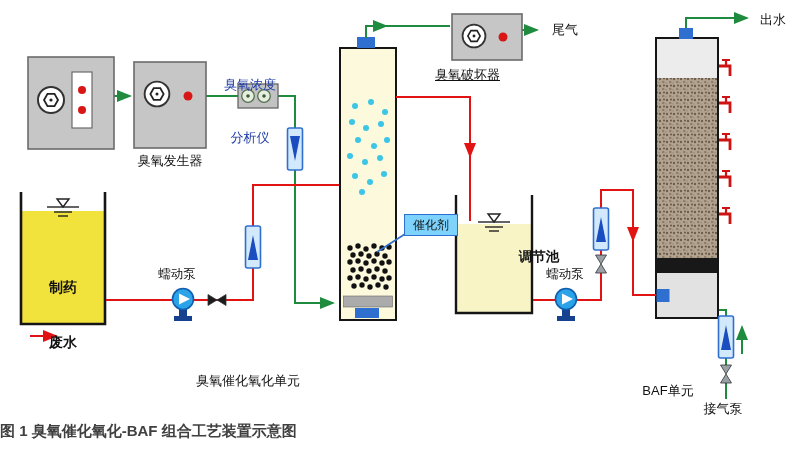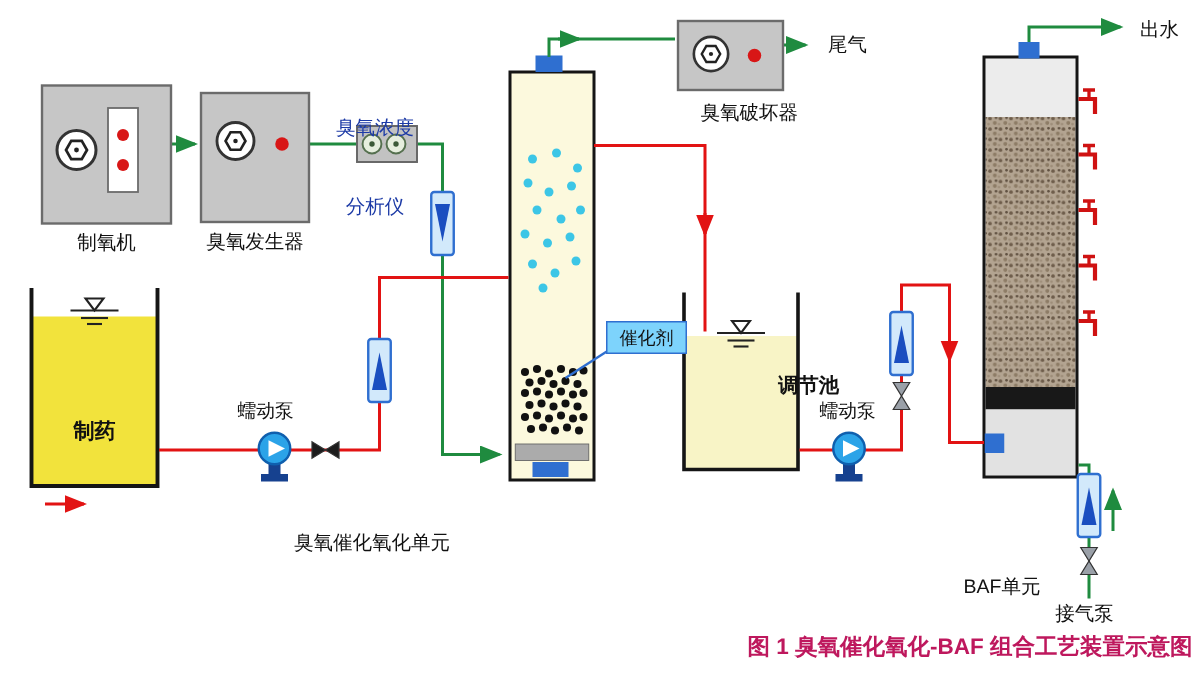--- a/index.html
+++ b/index.html
@@ -5,22 +5,22 @@
   html,body{margin:0;padding:0;background:#fff;}
   #stage{position:relative;width:795px;height:452px;background:#fff;overflow:hidden;
          font-family:"Liberation Sans", sans-serif;}
   #stage svg{position:absolute;left:0;top:0;}
   .lbl{position:absolute;font-size:13px;line-height:17px;text-align:center;color:#111;white-space:nowrap;}
   .lbl .ln{display:block;margin-top:36px;}
   .blue{color:#1c3aa6;}
   .bold{font-weight:bold;}
   .callout{position:absolute;left:404px;top:214px;width:52px;height:20px;border:1.6px solid #2f6fd0;
            background:#7dd3fc;font-size:12px;line-height:20px;text-align:center;color:#111;}
-  .caption{position:absolute;left:0;top:422px;width:795px;text-align:right;
-           font-size:15px;font-weight:bold;color:#be185d;}
+  .caption{position:absolute;left:0;top:422px;width:795px;text-align:left;
+           font-size:15px;font-weight:bold;color:#404040;}
 </style>
 </head>
 <body>
 
 <div id="stage">
 
 <svg width="795" height="452" viewBox="0 0 795 452">
   <defs>
     <marker id="ar" markerWidth="9" markerHeight="8" refX="6.5" refY="3" orient="auto">
       <path d="M0,0 L7.5,3 L0,6 Z" fill="#e21313"></path>
@@ -220,43 +220,43 @@
   <use href="#pump-icon" transform="translate(183,299)"></use>
   <use href="#pump-icon" transform="translate(566,299)"></use>
 
   <use href="#valve-icon" transform="translate(217,300)" fill="#1c1c1c"></use>
   <use href="#valve-icon" transform="translate(601,264) rotate(90)" fill="#9aa0a8"></use>
   <use href="#valve-icon" transform="translate(726,374) rotate(90)" fill="#9aa0a8"></use>
 
   <path d="M405,234 L377,252" stroke="#2f6fd0" stroke-width="1.6"></path>
 </svg>
 
-<div class="lbl" style="left:24px;top:153px;width:94px;">制氧机</div>
 <div class="lbl" style="left:128px;top:153px;width:84px;font-family:Liberation Mono, monospace;">臭氧发生器</div>
 
 <div class="lbl blue" style="left:216px;top:40px;width:68px;">
   <span class="ln">臭氧浓度</span>
   <span class="ln">分析仪</span>
 </div>
 
 
 <div class="callout">催化剂</div>
 
-<div class="lbl" style="left:452px;top:66px;width:95px;">臭氧破坏器</div>
+<div class="lbl" style="left:420px;top:66px;width:95px;text-decoration:underline;">臭氧破坏器</div>
 <div class="lbl" style="left:545px;top:21px;width:40px;">尾气</div>
 
 <div class="lbl bold" style="left:21px;top:242px;width:84px;font-size:14px;line-height:19px;">
   <span class="ln">制药</span>
+  <span class="ln">废水</span>
 </div>
 
 <div class="lbl" style="left:146px;top:266px;width:62px;font-size:12.5px;">蠕动泵</div>
 <div class="lbl" style="left:534px;top:266px;width:62px;font-size:12.5px;">蠕动泵</div>
 
 <div class="lbl bold" style="left:455px;top:248px;width:78px;font-size:13.5px;margin-left:45px;">调节池</div>
 
-<div class="lbl" style="left:188px;top:353px;width:120px;">臭氧催化氧化单元</div>
+<div class="lbl" style="left:188px;top:372px;width:120px;">臭氧催化氧化单元</div>
 <div class="lbl" style="left:630px;top:345px;width:76px;margin-top:37px;">BAF单元</div>
 <div class="lbl" style="left:692px;top:400px;width:62px;">接气泵</div>
 <div class="lbl" style="left:752px;top:11px;width:42px;">出水</div>
 
 <div class="caption">图 1 臭氧催化氧化-BAF 组合工艺装置示意图</div>
 
 </div>
 
 </body></html>

